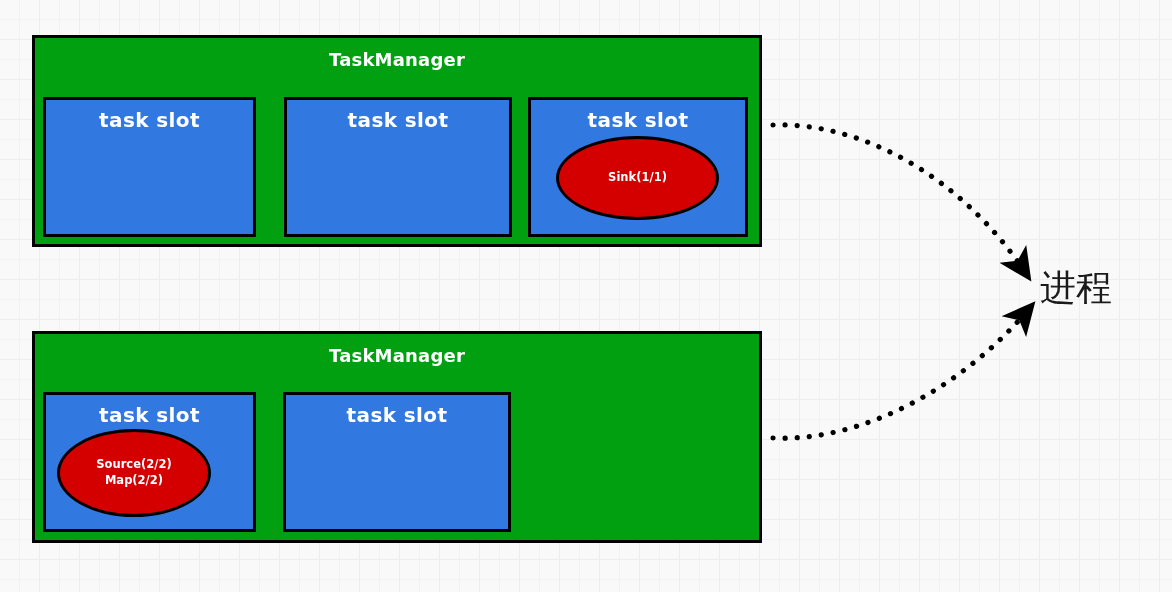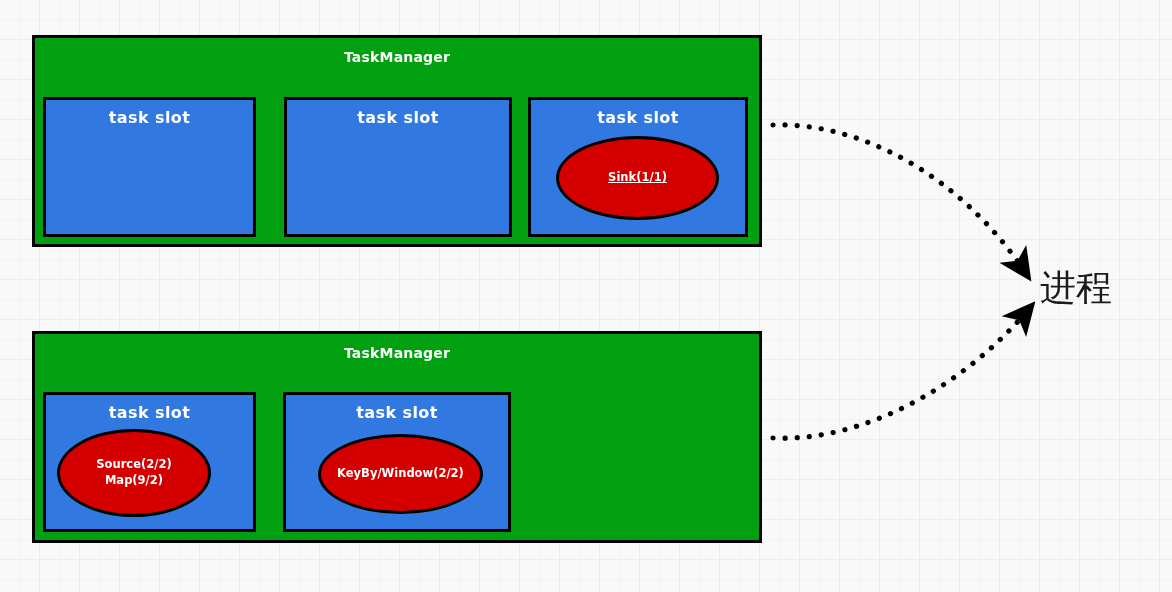--- a/index.html
+++ b/index.html
@@ -28,39 +28,39 @@
     border: 3px solid #000000;
     box-sizing: border-box;
   }
   .tm-title {
     position: absolute;
     left: 0;
     right: 0;
     text-align: center;
     color: #ffffff;
     font-weight: bold;
-    font-size: 14px;
+    font-size: 18px;
     font-family: "DejaVu Sans", sans-serif;
     letter-spacing: 0.2px;
   }
   .slot {
     position: absolute;
     background: #3178e0;
     border: 3px solid #000000;
     box-sizing: border-box;
   }
   .slot-title {
     position: absolute;
     left: 0;
     right: 0;
     top: 8px;
     text-align: center;
     color: #ffffff;
     font-weight: bold;
-    font-size: 16px;
+    font-size: 20px;
     letter-spacing: 0.4px;
   }
   .operator {
     position: absolute;
     background: #d40000;
     border: 3px solid #000000;
     border-radius: 50%;
     box-sizing: border-box;
     display: flex;
     flex-direction: column;
@@ -101,42 +101,39 @@
     <div class="slot" style="left:8px; top:59px; width:213px; height:140px;">
       <div class="slot-title">task slot</div>
     </div>
 
     <div class="slot" style="left:249px; top:59px; width:228px; height:140px;">
       <div class="slot-title">task slot</div>
     </div>
 
     <div class="slot" style="left:493px; top:59px; width:220px; height:140px;">
       <div class="slot-title">task slot</div>
-      <div class="operator" style="left:25px; top:36px; width:163px; height:84px;text-decoration:underline;">
+      <div class="operator" style="left:25px; top:36px; width:163px; height:84px;">
         <span>Sink(1/1)</span>
       </div>
     </div>
   </div>
 
   <div class="taskmanager" style="left:32px; top:331px; width:730px; height:212px;">
     <div class="tm-title" style="top:11px;">TaskManager</div>
 
     <div class="slot" style="left:8px; top:58px; width:213px; height:140px;">
       <div class="slot-title">task slot</div>
       <div class="operator" style="left:11px; top:34px; width:154px; height:88px;">
         <span>Source(2/2)</span>
-        <span>Map(9/2)</span>
+        <span>Map(2/2)</span>
       </div>
     </div>
 
     <div class="slot" style="left:248px; top:58px; width:228px; height:140px;">
       <div class="slot-title">task slot</div>
-      <div class="operator" style="left:32px; top:39px; width:165px; height:80px;">
-        <span>KeyBy/Window(2/2)</span>
-      </div>
     </div>
   </div>
 
   <svg class="arrow-layer" viewBox="0 0 1172 592" xmlns="http://www.w3.org/2000/svg">
     <defs>
       <marker id="ah" markerWidth="7" markerHeight="7" refX="4.2" refY="3.5" orient="auto" markerUnits="strokeWidth">
         <path d="M0,0.4 L6.4,3.5 L0,6.6 L1.6,3.5 Z" fill="#000000"></path>
       </marker>
     </defs>
     <path d="M773,125 C 860,122 960,175 1025,272" fill="none" stroke="#000000" stroke-width="5.2" stroke-linecap="round" stroke-dasharray="0.1 12" marker-end="url(#ah)"></path>

